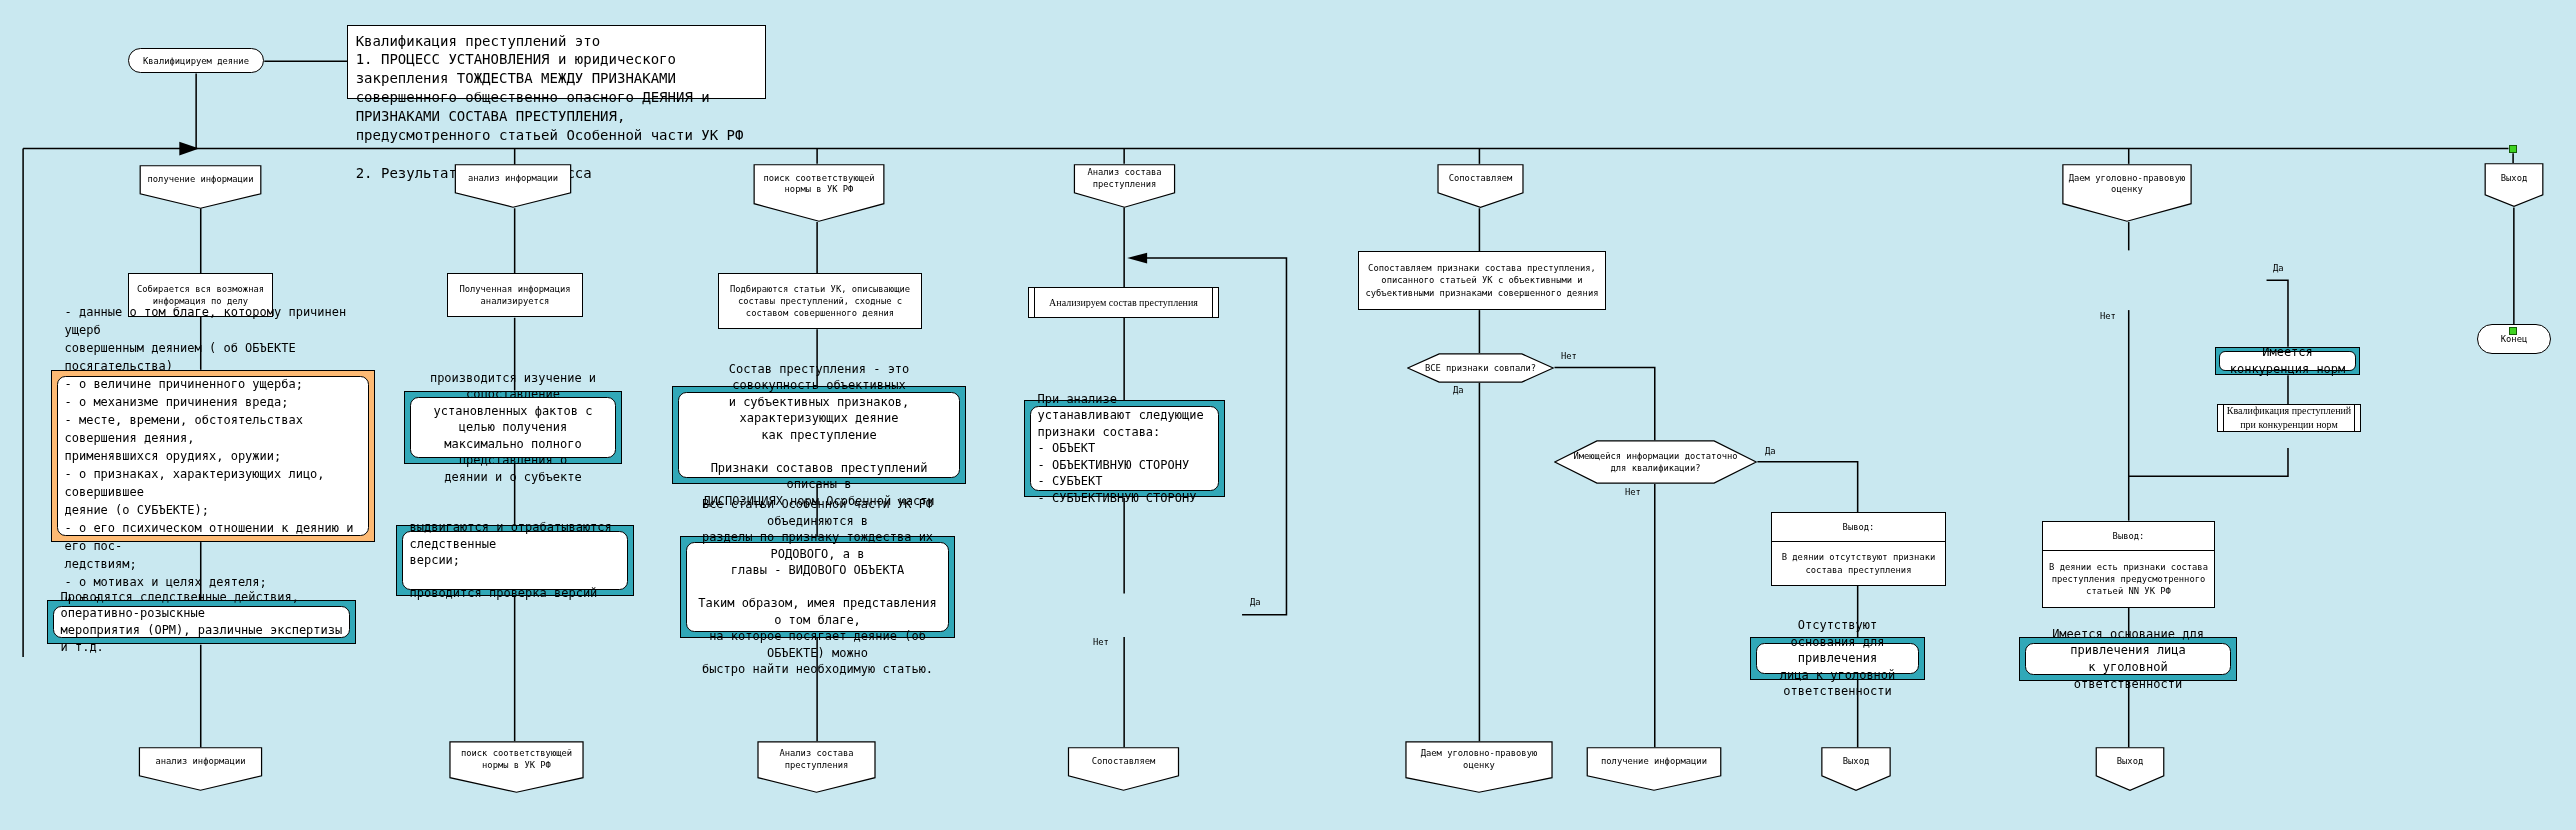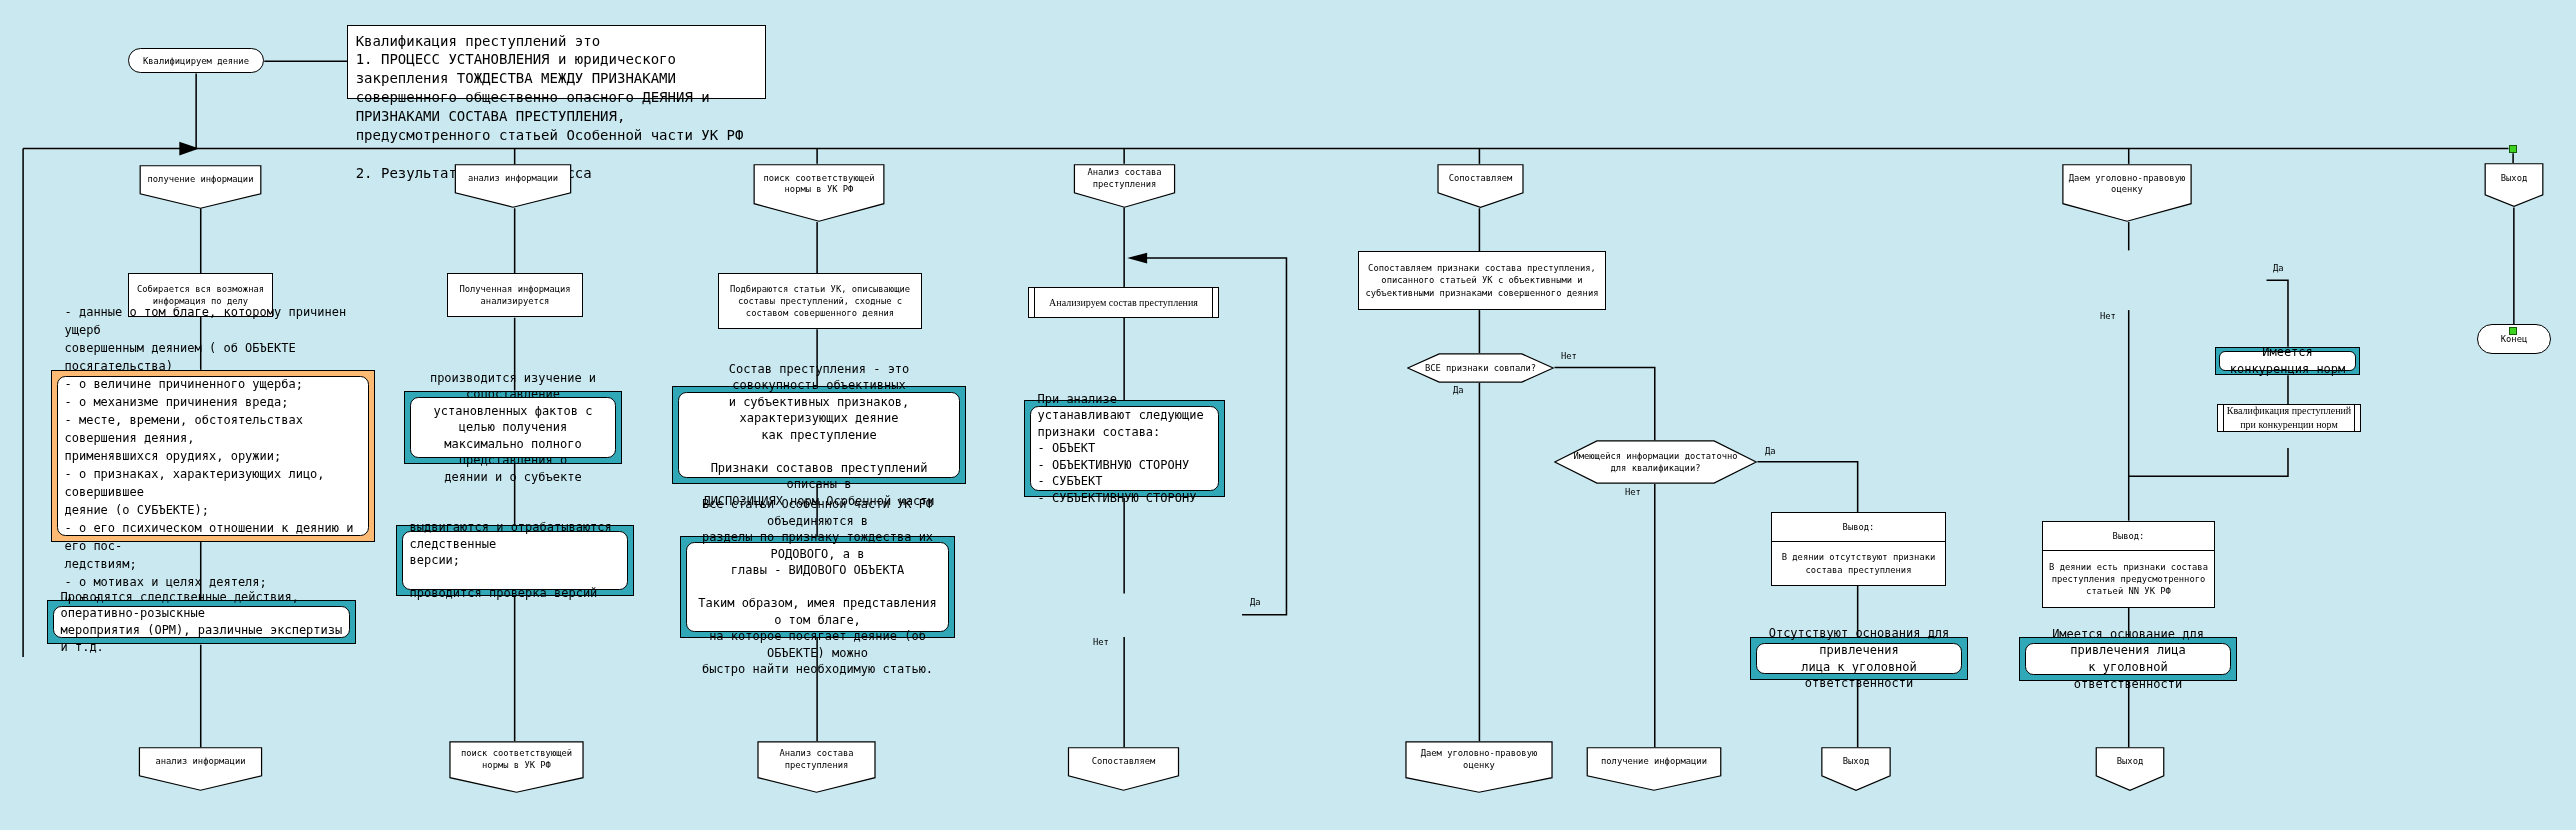--- a/index.html
+++ b/index.html
@@ -261,21 +261,21 @@
         <polygon points="1,28.5 56,1 209,1 264,28.5 209,56 56,56" fill="#fff" stroke="#000" stroke-width="1.6"></polygon>
       </svg>
       <div class="txt">Имеющейся информации достаточно
 для квалификации?</div>
     </div>
   <div class="node vyvod" style="left:1771px;top:512px;width:175px;height:74px">
     <div class="vt">Вывод:</div>
     <div class="vb">В деянии отсутствуют признаки
 состава преступления</div>
   </div>
-  <div class="node teal" style="left: 1750px; top: 637px; width: 218px; height: 43px; background: rgb(49, 168, 184);">
+  <div class="node teal" style="left: 1750px; top: 637px; width: 175px; height: 43px; background: rgb(49, 168, 184);">
     <div class="tin">Отсутствуют основания для привлечения
 лица к уголовной ответственности</div>
   </div>
   <div class="node banner" style="left:1405px;top:741px;width:148px;height:52px">
       <svg class="shape-svg" width="148" height="52" viewBox="0 0 193 68">
         <polygon points="1,1 192,1 192,48 96.5,67 1,48" fill="#fff" stroke="#000" stroke-width="1.6"></polygon>
       </svg>
       <div class="txt" style="height: 37px;">Даем уголовно-правовую
 оценку</div>
     </div>

